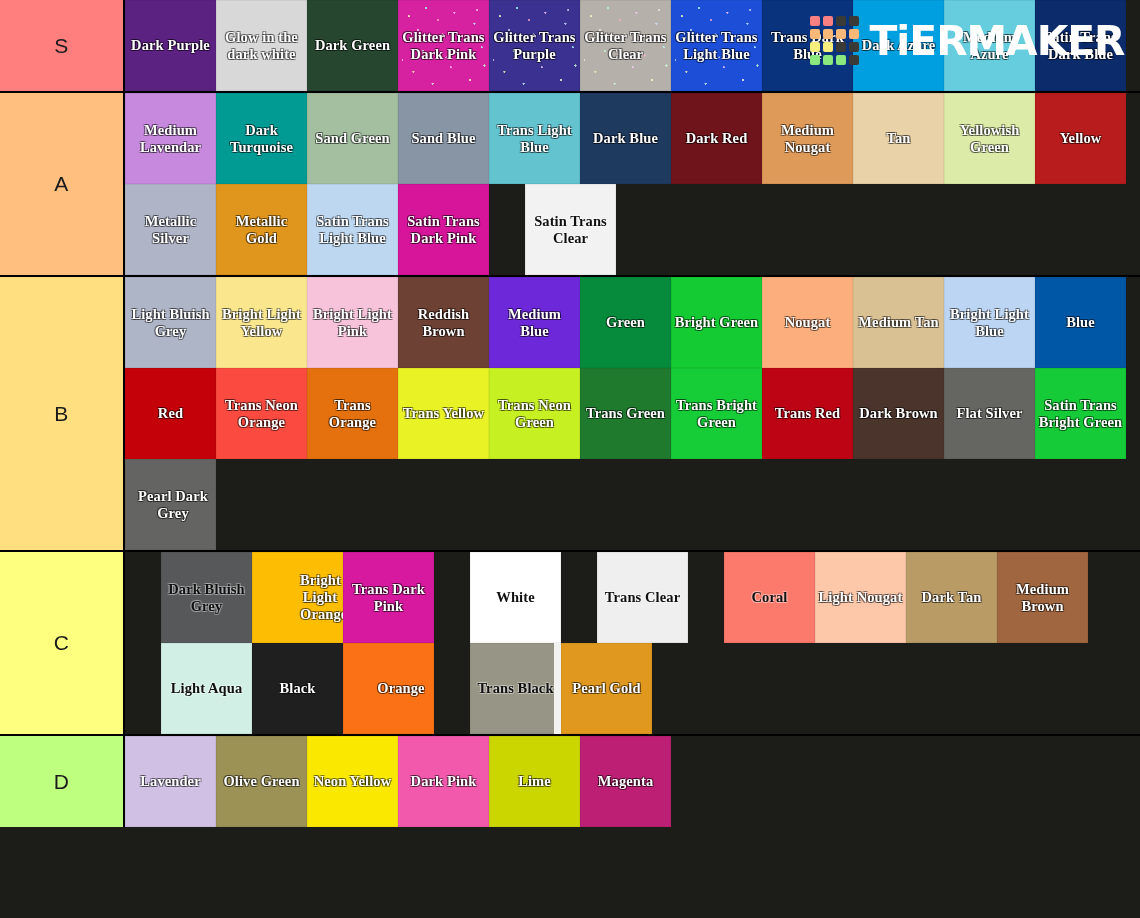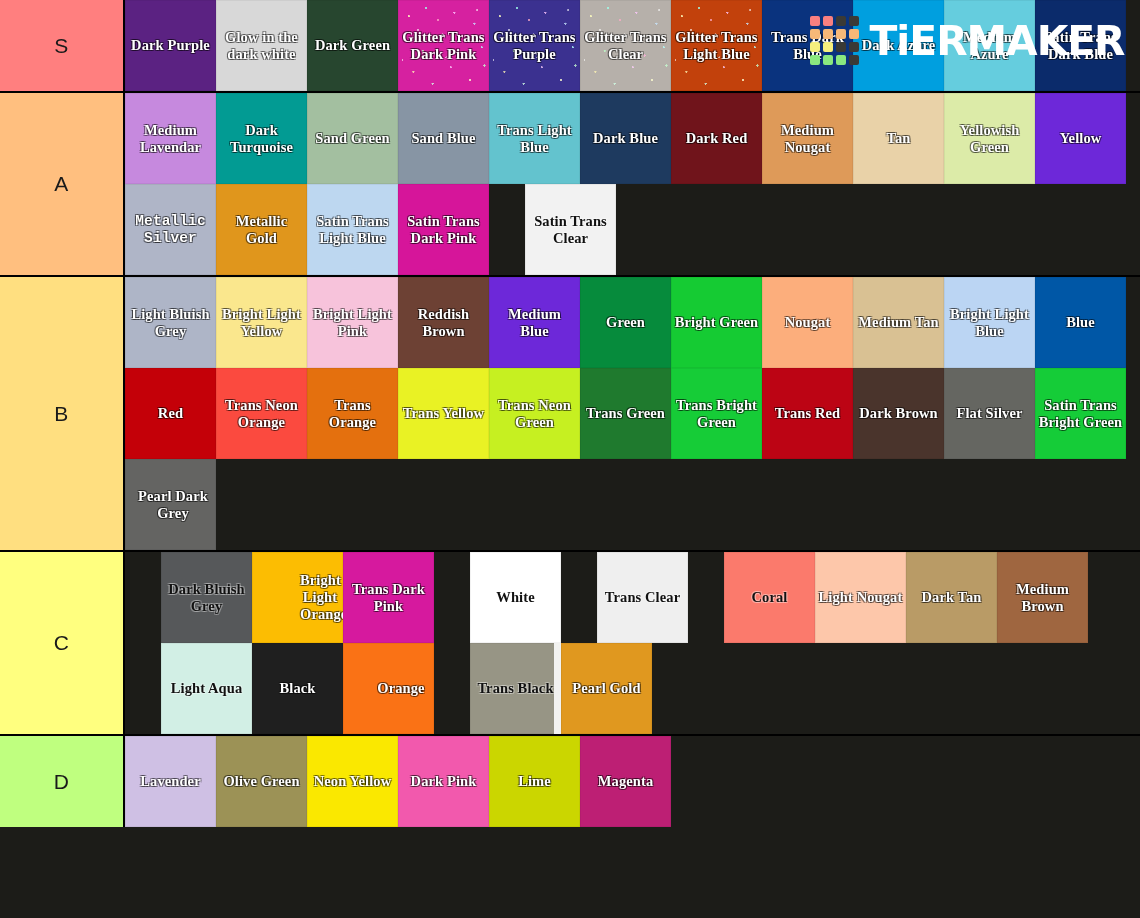--- a/index.html
+++ b/index.html
@@ -190,21 +190,21 @@
           </div>
           <div class="cell glitter" style="background: rgb(214, 33, 160);">
             <span class="lbl">Glitter Trans Dark Pink</span>
           </div>
           <div class="cell glitter" style="background: rgb(59, 49, 144);">
             <span class="lbl">Glitter Trans Purple</span>
           </div>
           <div class="cell glitter" style="background: rgb(182, 176, 170);">
             <span class="lbl">Glitter Trans Clear</span>
           </div>
-          <div class="cell glitter" style="background: #c2410c;">
+          <div class="cell glitter" style="background: #1d4ed8;">
             <span class="lbl">Glitter Trans Light Blue</span>
           </div>
           <div class="cell" style="background: rgb(10, 51, 126);">
             <span class="lbl">Trans Dark Blue</span>
           </div>
           <div class="cell" style="background: rgb(0, 159, 223);">
             <span class="lbl">Dark Azure</span>
           </div>
           <div class="cell" style="background: rgb(101, 205, 222);">
             <span class="lbl">Medium Azure</span>
@@ -240,24 +240,24 @@
           </div>
           <div class="cell" style="background: rgb(222, 154, 89);">
             <span class="lbl">Medium Nougat</span>
           </div>
           <div class="cell" style="background: rgb(233, 210, 168);">
             <span class="lbl">Tan</span>
           </div>
           <div class="cell" style="background: rgb(220, 235, 168);">
             <span class="lbl">Yellowish Green</span>
           </div>
-          <div class="cell" style="background: #6d28d9;">
+          <div class="cell" style="background: #b91c1c;">
             <span class="lbl">Yellow</span>
           </div>
-          <div class="cell" style="background: rgb(175, 181, 199); font-family: Liberation Mono, monospace;">
+          <div class="cell" style="background: rgb(175, 181, 199);">
             <span class="lbl">Metallic Silver</span>
           </div>
           <div class="cell" style="background: rgb(224, 150, 28);">
             <span class="lbl">Metallic Gold</span>
           </div>
           <div class="cell" style="background: rgb(189, 215, 240);">
             <span class="lbl">Satin Trans Light Blue</span>
           </div>
           <div class="cell" style="background: rgb(214, 21, 154);">
             <span class="lbl">Satin Trans Dark Pink</span>

